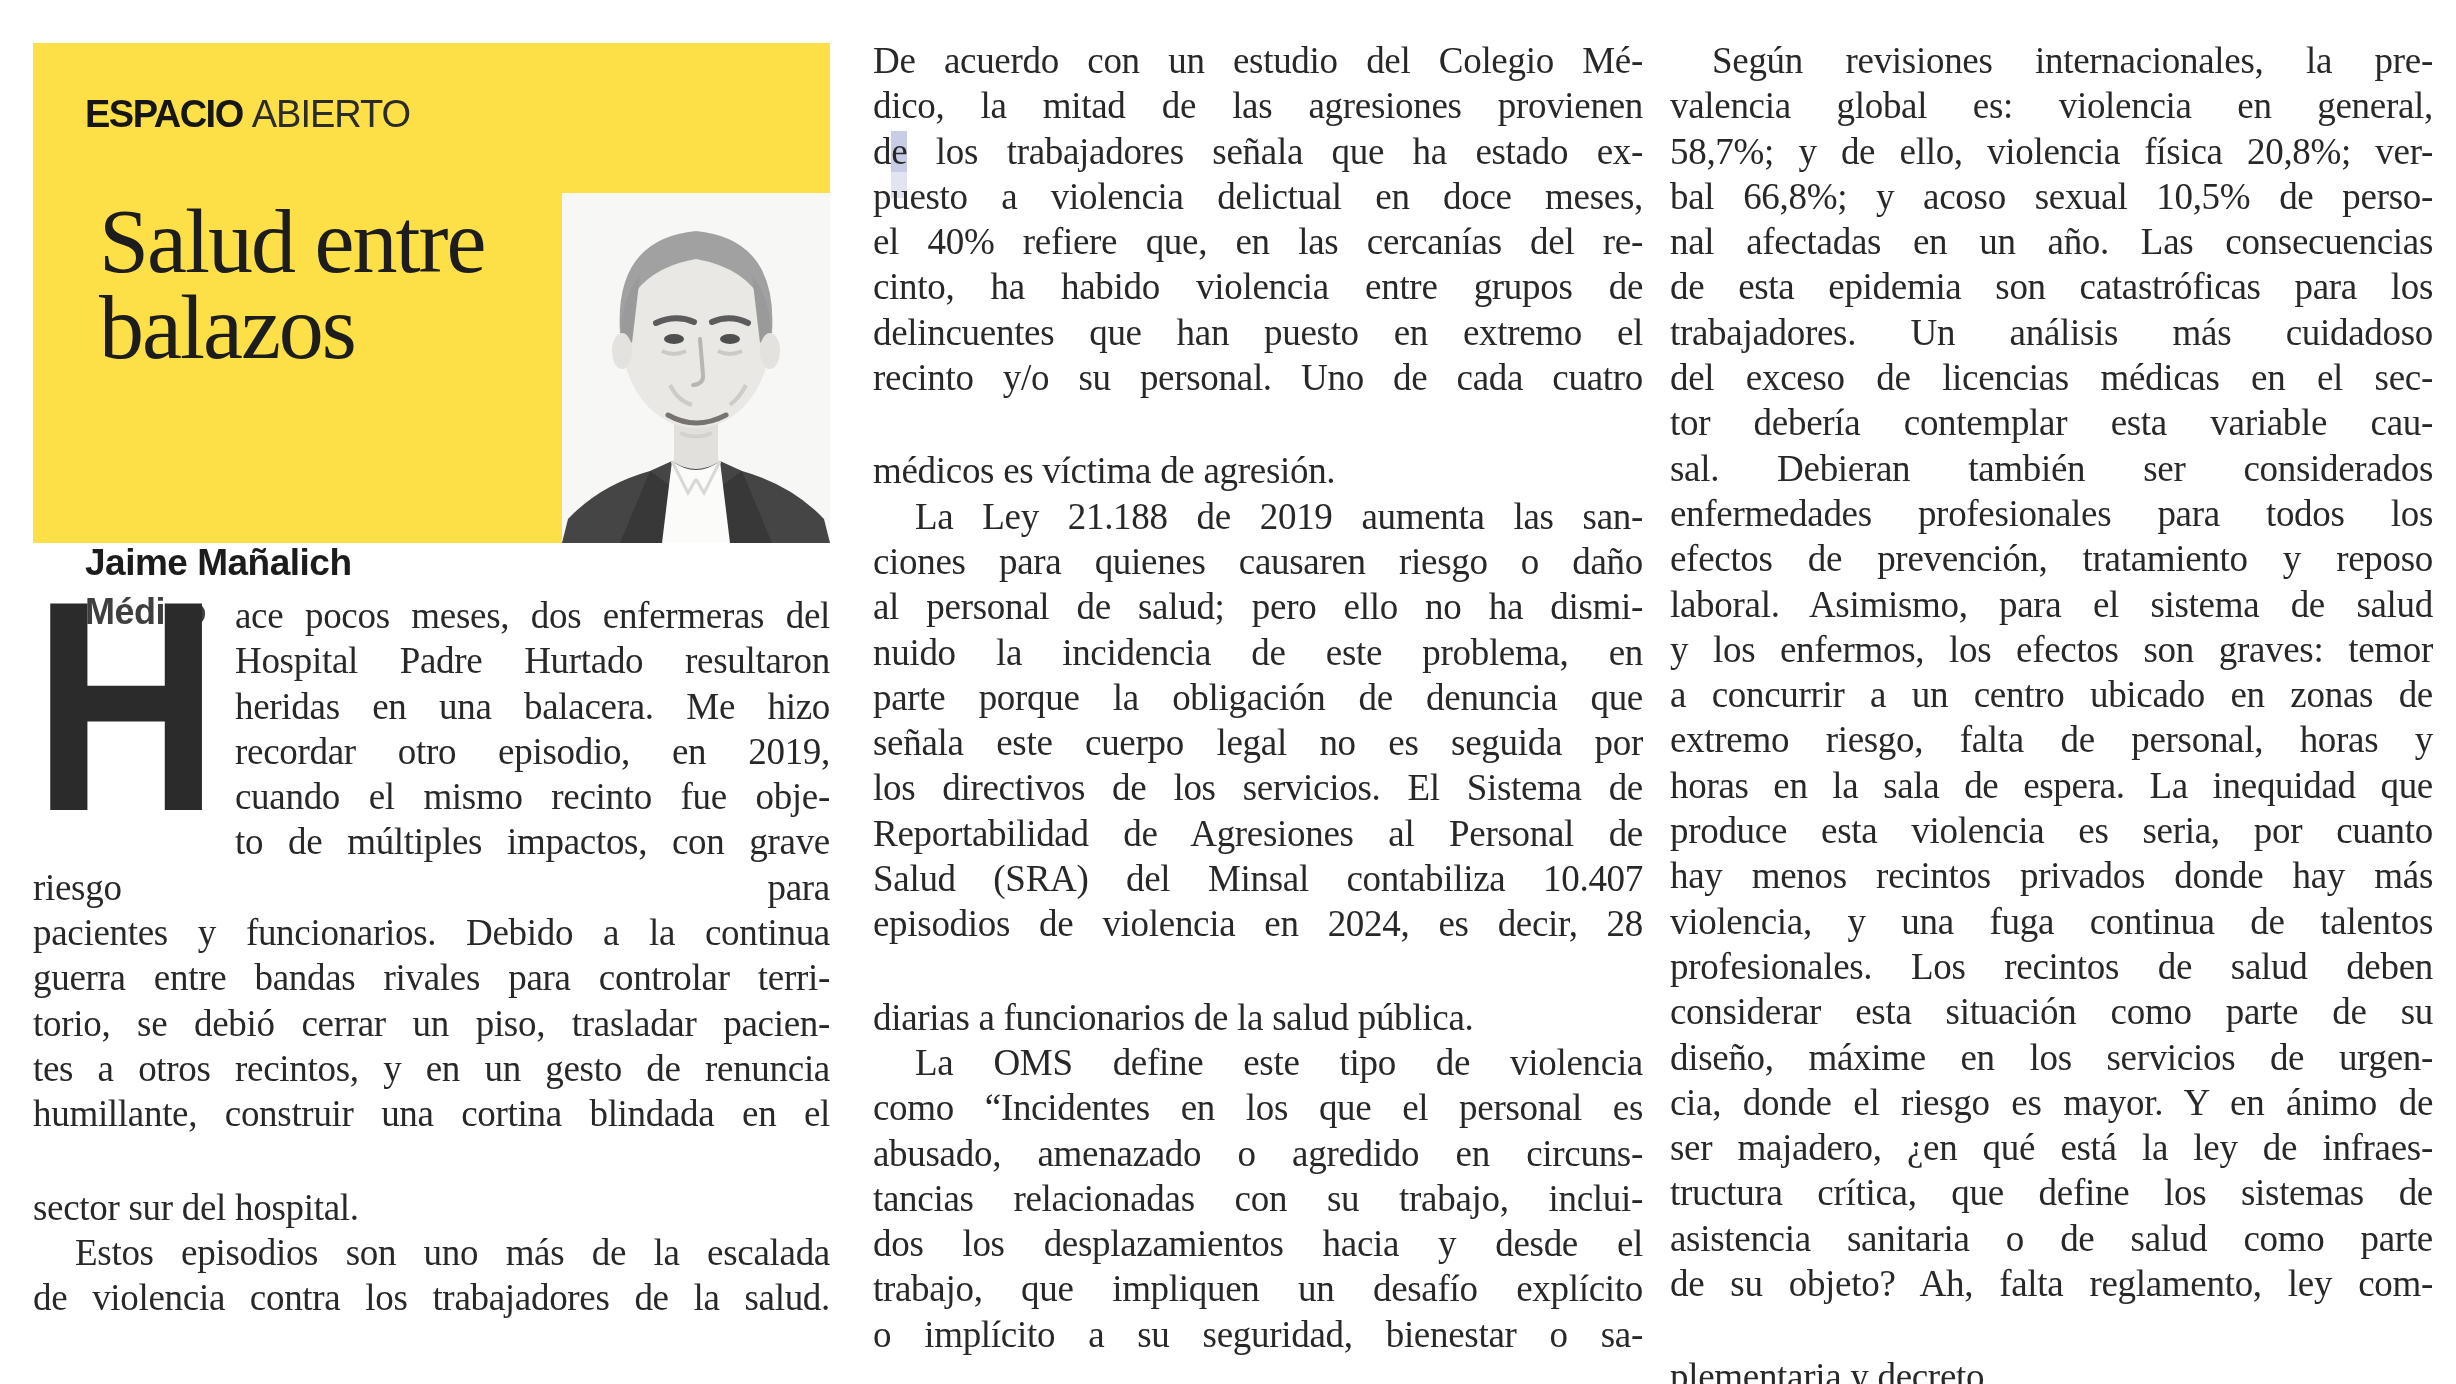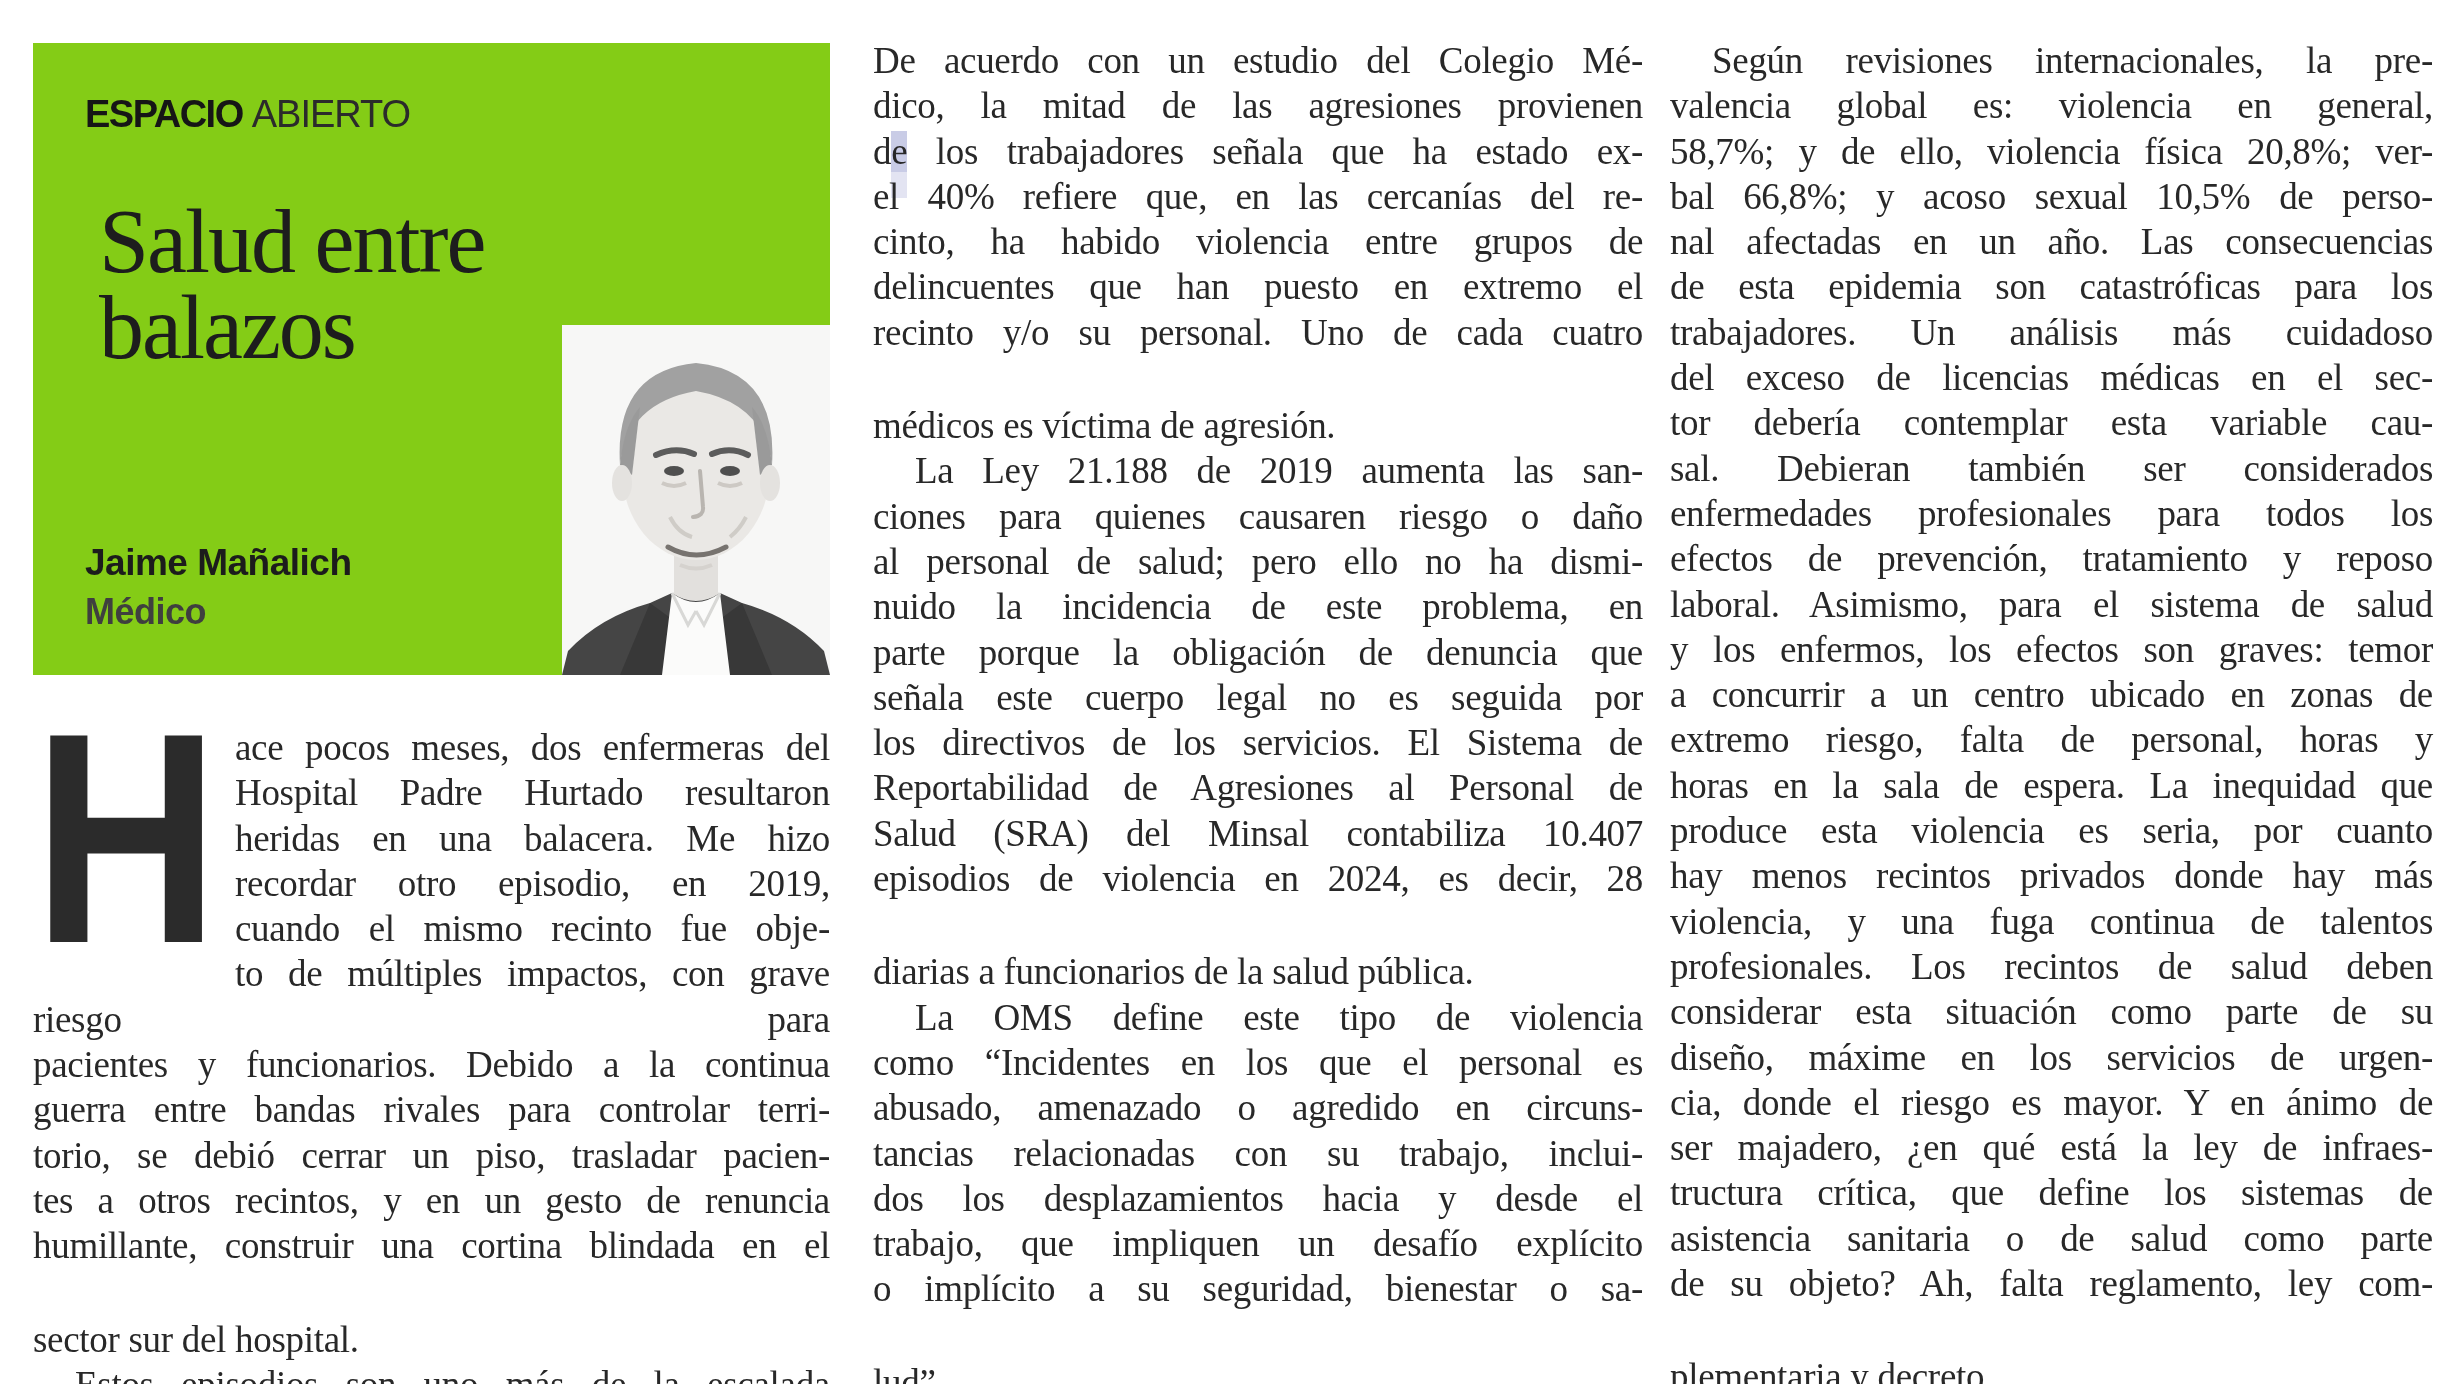--- a/index.html
+++ b/index.html
@@ -4,21 +4,21 @@
 <style>
   html,body{margin:0;padding:0;background:#ffffff;}
   .page{position:relative;width:2456px;height:1384px;background:#ffffff;overflow:hidden;
         font-family:"Liberation Serif","DejaVu Serif",serif;color:#282828;}
   .col{position:absolute;}
   .col1{left:33px;top:43px;width:797px;}
   .col2{left:873px;top:38px;width:770px;}
   .col3{left:1670px;top:38px;width:763px;}
 
   
-  .hbox{position:relative;width:797px;height:632px;background:#84cc16;}
+  .hbox{position:relative;width:797px;height:500px;background:#fde047;}
   .kicker{position:absolute;left:52px;top:50px;font-family:"Liberation Sans","DejaVu Sans",sans-serif;
           font-size:38px;letter-spacing:-1px;color:#161616;white-space:nowrap;}
   .kicker .kb{font-weight:700;letter-spacing:-1.5px;}
   .kicker .kl{font-weight:400;color:#2b2b2b;margin-left:9px;}
   .title{position:absolute;left:50px;top:140px;margin:16px;font-weight:400;font-size:90px;line-height:86px;
          letter-spacing:-2px;color:#1d1d1d;font-family:"Liberation Serif","DejaVu Serif",serif;}
   .byline{position:absolute;left:52px;top:499px;font-family:"Liberation Sans","DejaVu Sans",sans-serif;}
   .byline .author{font-size:37px;font-weight:700;color:#1c1c1c;letter-spacing:-0.5px;}
   .byline .role{font-size:36px;font-weight:700;color:#3f3f3f;margin-top:7px;letter-spacing:-0.5px;}
   .portrait{position:absolute;right:0;bottom:0;width:268px;height:350px;}
@@ -116,20 +116,21 @@
           <div class="line">de violencia contra los trabajadores de la salud.</div>
         </div>
       </div>
   </div>
 
   <div class="col col2" id="body2">
       <div class="para">
         <div class="line">De acuerdo con un estudio del Colegio Mé-</div>
         <div class="line">dico, la mitad de las agresiones provienen</div>
         <div class="line">d<span class="sel">e</span> los trabajadores señala que ha estado ex-</div>
+        <div class="line">puesto a violencia delictual en doce meses,</div>
         <div class="line">el 40% refiere que, en las cercanías del re-</div>
         <div class="line">cinto, ha habido violencia entre grupos de</div>
         <div class="line">delincuentes que han puesto en extremo el</div>
         <div class="line">recinto y/o su personal. Uno de cada cuatro</div>
         <div class="line last">médicos es víctima de agresión.</div>
       </div>
       <div class="para">
         <div class="line ind">La Ley 21.188 de 2019 aumenta las san-</div>
         <div class="line">ciones para quienes causaren riesgo o daño</div>
         <div class="line">al personal de salud; pero ello no ha dismi-</div>

